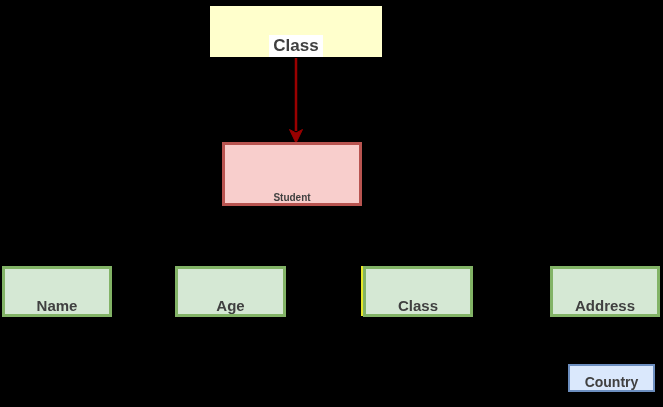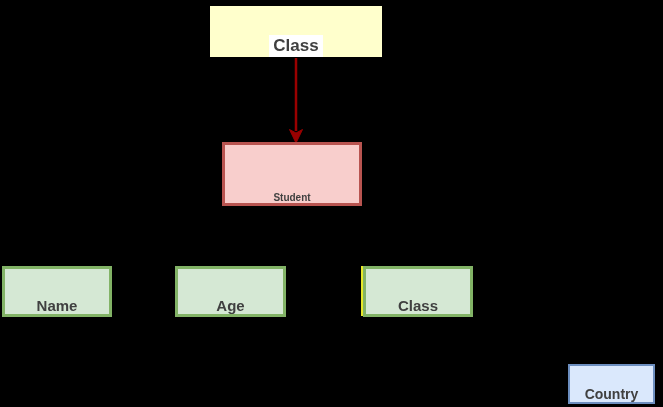--- a/index.html
+++ b/index.html
@@ -46,21 +46,21 @@
     top: 266px; width: 110px; height: 51px;
     background: #D5E8D4;
     border: 3px solid #82B366;
     font-size: 15px;
   }
   #node-name    { left: 2px;   }
   #node-age     { left: 175px; width: 111px; }
   #node-email   { left: 363px; }
   #node-address { left: 550px; }
   #node-country {
-    left: 568px; top: 364px; width: 87px; height: 40px;
+    left: 568px; top: 364px; width: 87px; height: 28px;
     background: #DAE8FC;
     border: 2px solid #6C8EBF;
     font-size: 14px;
   }
   #edge-layer {
     position: absolute;
     left: 0; top: 0;
     width: 663px; height: 407px;
     pointer-events: none;
   }
@@ -98,18 +98,21 @@
   </div>
 
   <div class="node attr-node" id="node-age">
     <span>Age</span>
   </div>
 
   <div class="node attr-node" id="node-email">
     <span>Class</span>
   </div>
 
+  <div class="node attr-node" id="node-address">
+    <span>Address</span>
+  </div>
 
   <div class="node" id="node-country">
     <span>Country</span>
   </div>
 
 </div>
 
 </body></html>

